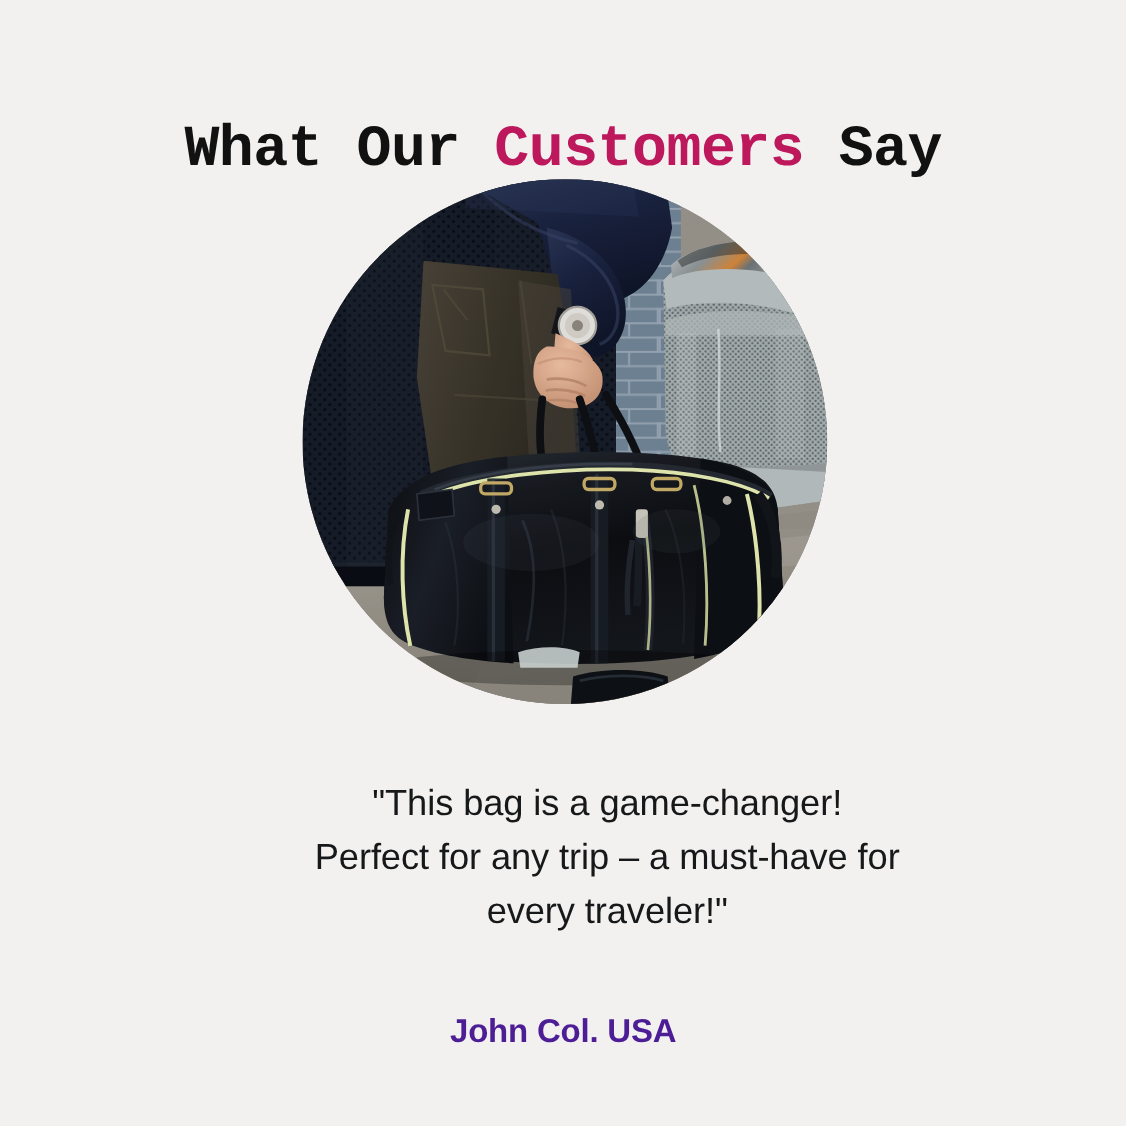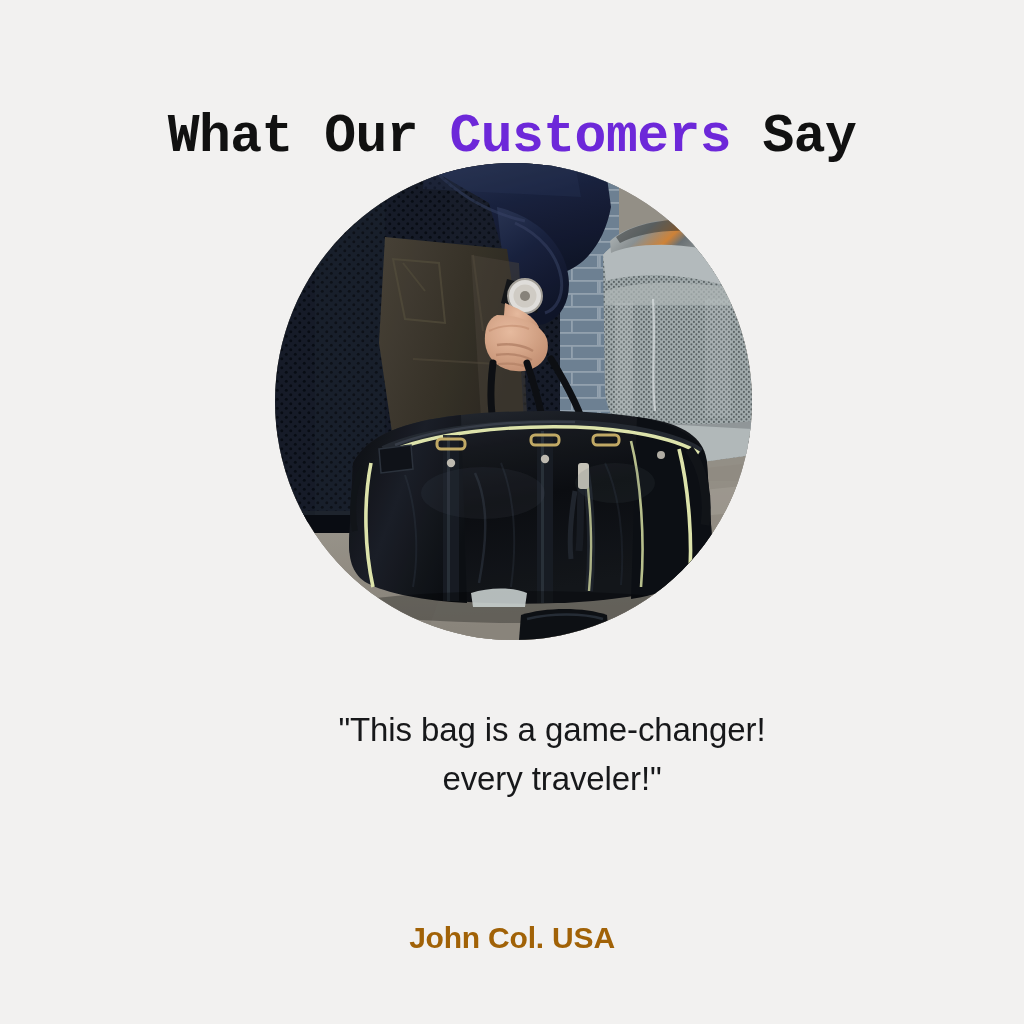--- a/index.html
+++ b/index.html
@@ -30,21 +30,21 @@
     left: 0;
     width: 1024px;
     text-align: center;
     font-size: 53px;
     font-weight: bold;
     letter-spacing: -0.5px;
     color: #111111;
     line-height: 1.08;
     white-space: nowrap;
   }
-  .heading .accent { color: #6d28d9; }
+  .heading .accent { color: #be185d; }
   .heading .word { display: inline; font-family: Liberation Mono, monospace; }
 
   
   .photo-wrap {
     position: absolute;
     left: 275px;
     top: 163px;
     width: 477px;
     height: 477px;
     border-radius: 50%;
@@ -75,21 +75,21 @@
 
   
   .author {
     position: absolute;
     top: 921px;
     left: 0;
     width: 1024px;
     text-align: center;
     font-size: 30px;
     font-weight: bold;
-    color: #a16207;
+    color: #4c1d95;
     letter-spacing: -0.2px;
     white-space: nowrap;
   }
 </style>
 </head>
 <body>
 
 <div class="card">
 
   <h1 class="heading">
@@ -298,18 +298,19 @@
 
       <path d="M246 452 C270 444 310 444 332 452 L334 477 L244 477 Z" fill="#0e1115"></path>
       <path d="M252 456 C276 450 308 450 328 456" stroke="#394350" stroke-width="2.5" fill="none" opacity="0.6"></path>
 
       <rect x="0" y="0" width="477" height="477" fill="#000" opacity="0.04"></rect>
     </svg>
   </div>
 
   <blockquote class="quote">
     <span class="qline">"This bag is a game-changer!</span>
+    <span class="qline">Perfect for any trip – a must-have for</span>
     <span class="qline">every traveler!"</span>
   </blockquote>
 
   <div class="author">John Col. USA</div>
 
 </div>
 
 </body></html>

